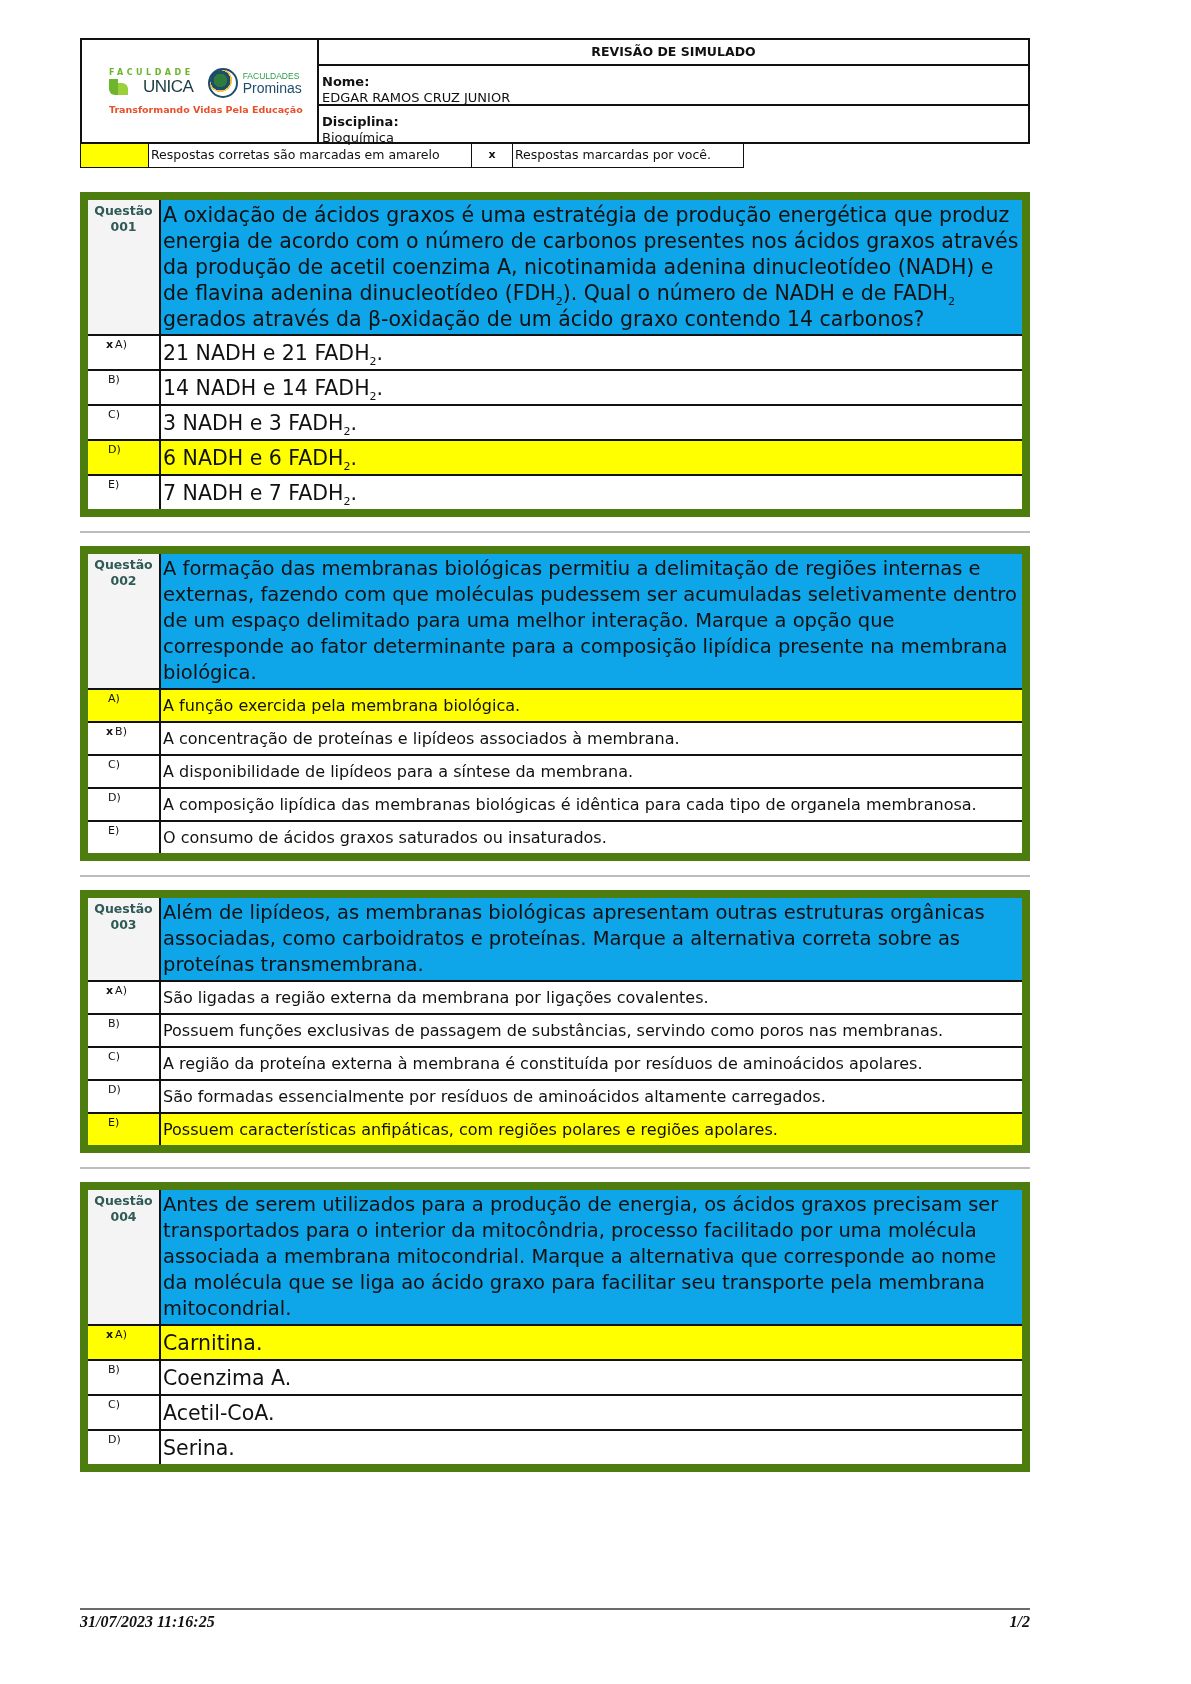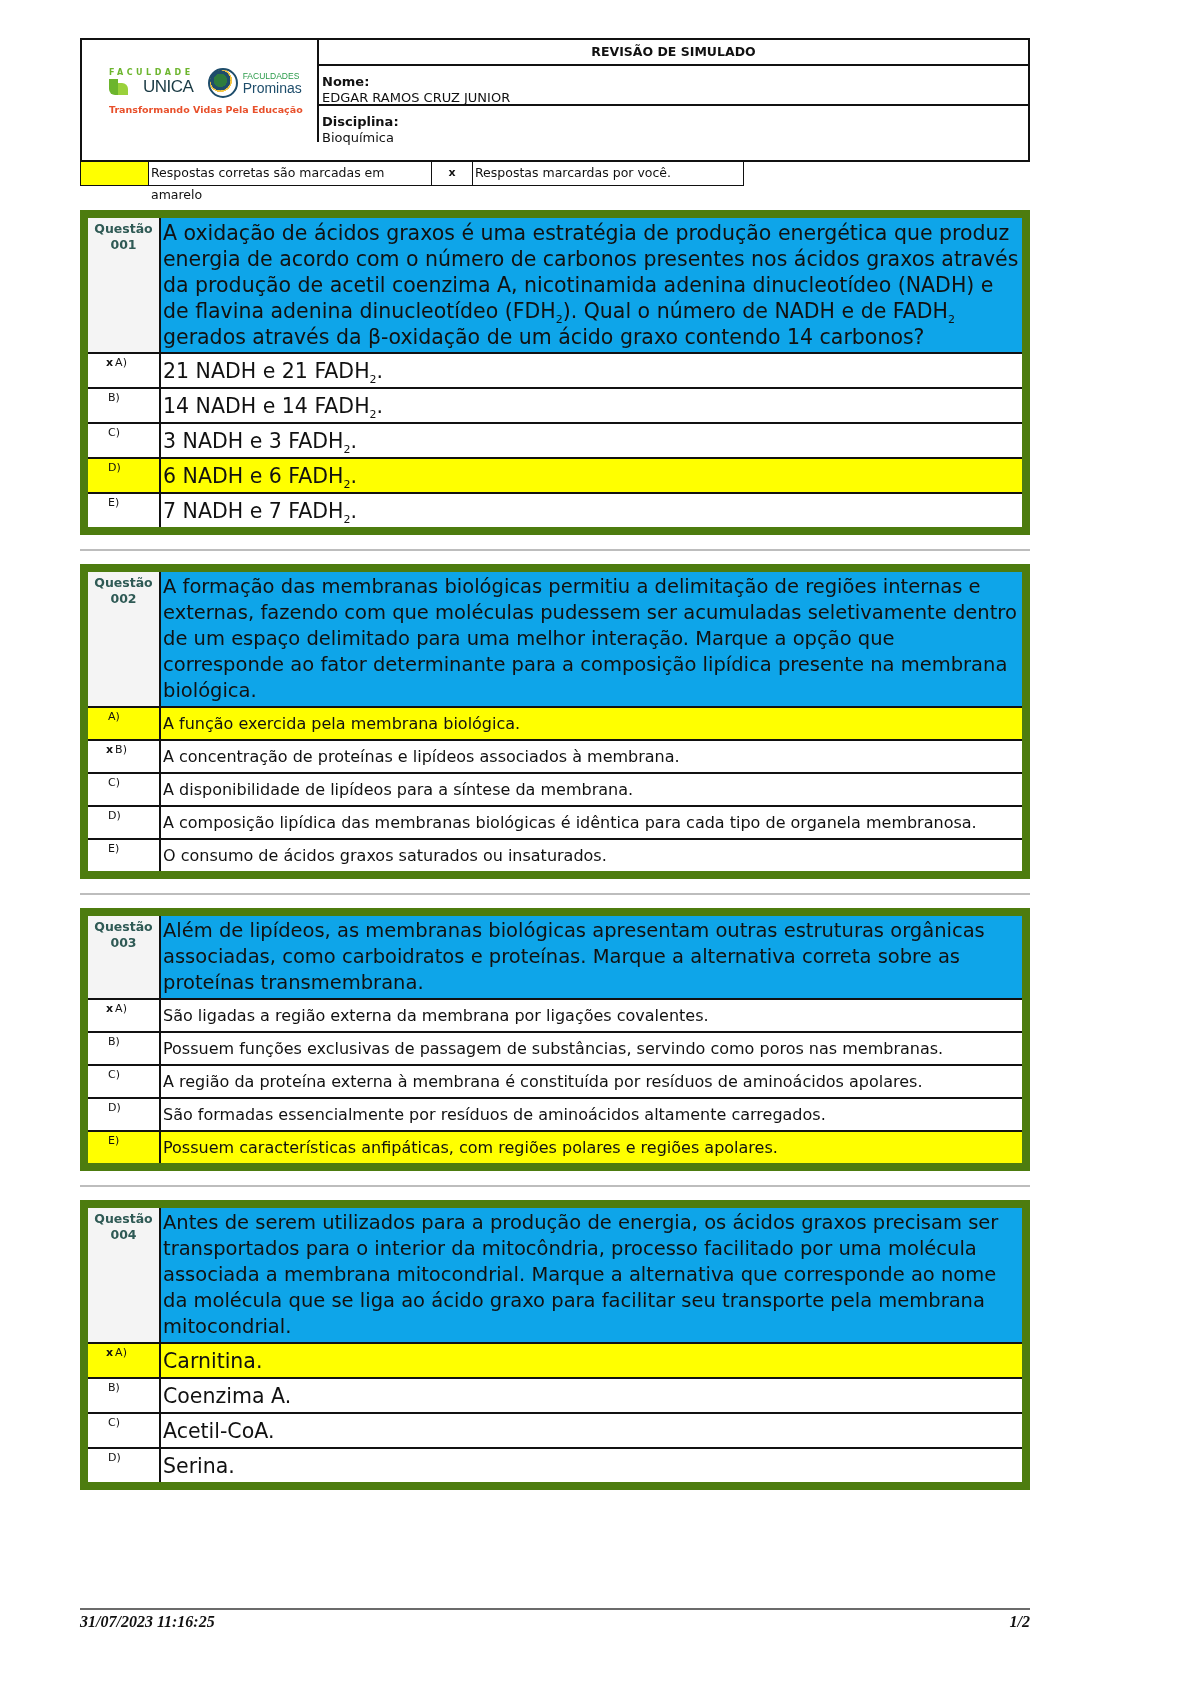--- a/index.html
+++ b/index.html
@@ -5,21 +5,21 @@
   html, body { margin: 0; padding: 0; background: #ffffff; }
   body { width: 1191px; height: 1684px; position: relative; font-family: "DejaVu Sans", sans-serif; color: #111; }
   .page { position: absolute; left: 80px; top: 38px; width: 950px; }
 
   
   .hdr { display: grid; grid-template-columns: 237px 1fr; border: 2px solid #111; box-sizing: border-box; width: 950px; }
   .hdr-logo { border-right: 2px solid #111; height: 102px; position: relative; }
   .hdr-right { display: flex; flex-direction: column; }
   .hdr-title { height: 24px; border-bottom: 2px solid #111; text-align: center; font-weight: bold; font-size: 12.5px; line-height: 24px; }
   .hdr-field { height: 40px; border-bottom: 2px solid #111; padding-left: 3px; font-size: 13px; box-sizing: border-box; padding-top: 8px; }
-  .hdr-field:last-child { border-bottom: none; height: 54px; }
+  .hdr-field:last-child { border-bottom: none; height: 36px; }
   .hdr-field .lbl { font-weight: bold; display: block; line-height: 16px; }
   .hdr-field .val { display: block; line-height: 16px; }
 
   .logo-row { position: absolute; left: 27px; top: 28px; display: flex; align-items: flex-start; gap: 14px; }
   .unica { display: flex; flex-direction: column; }
   .unica-fac { font-size: 8px; font-weight: bold; letter-spacing: 3.5px; color: #6cb52d; line-height: 10px; }
   .unica-name { display: flex; align-items: center; gap: 14px; }
   .unica-mark { width: 20px; height: 16px; position: relative; }
   .unica-mark::before { content: ""; position: absolute; left: 0; bottom: 0; width: 9px; height: 16px; background: #6cb52d; border-radius: 0 0 0 6px; }
   .unica-mark::after { content: ""; position: absolute; left: 9px; bottom: 0; width: 10px; height: 12px; background: #9ad13b; border-radius: 0 6px 0 0; }
@@ -29,21 +29,21 @@
   .prom-text { display: flex; flex-direction: column; }
   .prom-fac { font-size: 8.5px; color: #2a9b4a; line-height: 10px; font-family: "Liberation Sans", sans-serif; }
   .prom-name { font-size: 14px; color: #1e4d6b; line-height: 14px; font-family: "Liberation Sans", sans-serif; }
   .tagline { position: absolute; left: 27px; top: 64px; font-size: 9.5px; font-weight: bold; color: #e8502b; white-space: nowrap; }
 
   
   .legend { display: flex; height: 24px; width: 664px; border: 1px solid #111; border-top: none; box-sizing: border-box; font-size: 12.5px; }
   .legend > div { border-right: 1px solid #111; line-height: 22px; box-sizing: border-box; }
   .legend > div:last-child { border-right: none; }
   .lg-swatch { width: 68px; background: #ffff00; }
-  .lg-text1 { width: 283px; padding-left: 2px; }
+  .lg-text1 { width: 323px; padding-left: 2px; }
   .lg-x { width: 41px; text-align: center; font-weight: bold; font-size: 11px; }
   .lg-text2 { flex: 1; padding-left: 2px; }
 
   
   .q { border: 8px solid #4d7c0f; box-sizing: border-box; width: 950px; }
   .q-row { display: grid; grid-template-columns: 73px 1fr; border-top: 2px solid #111; }
   .q-row:first-child { border-top: none; }
   .q-num { border-right: 2px solid #111; background: #f4f4f4; text-align: center; color: #2f5a55; font-weight: bold; font-size: 12.5px; line-height: 16px; padding-top: 3px; }
   .q-stem { background: #0ea5e9; font-size: 19.5px; line-height: 26px; padding: 2px 2px 2px 2px; }
   .opt-letter { border-right: 2px solid #111; font-size: 11px; padding-left: 18px; padding-top: 2px; line-height: 14px; }

